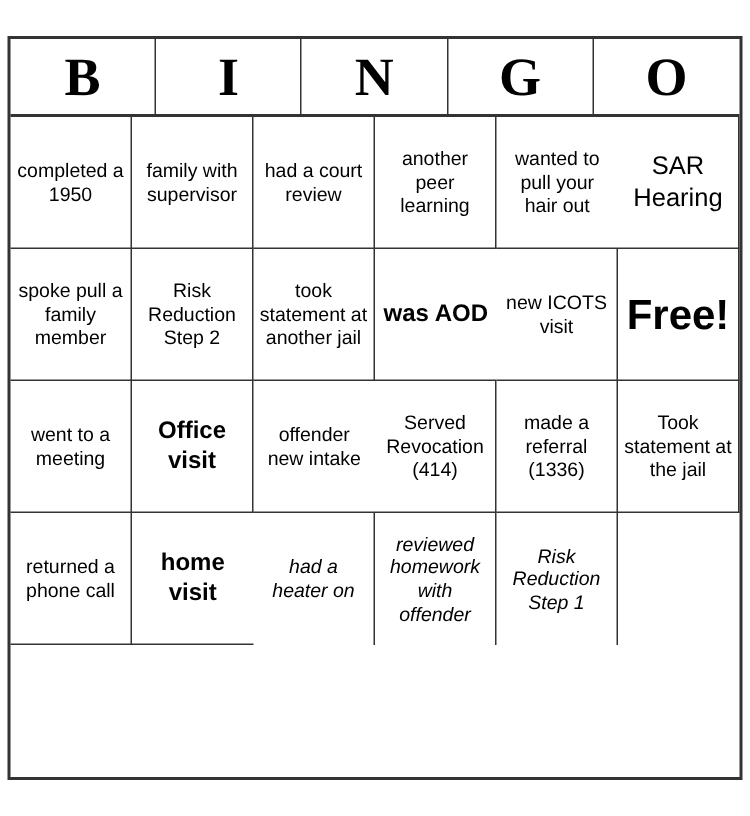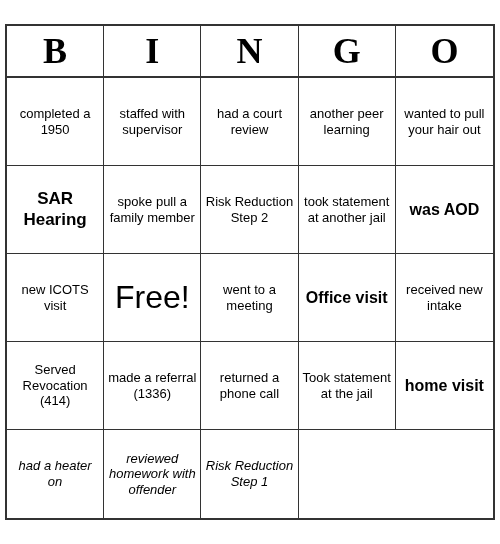--- a/index.html
+++ b/index.html
@@ -41,21 +41,21 @@
       padding: 4px 0;
       height: 50px;
     }
 
     .bingo-header-cell:last-child {
       border-right: none;
     }
 
     .bingo-grid {
       display: grid;
-      grid-template-columns: repeat(5, 1fr);
+      grid-template-columns: repeat(6, 1fr);
       grid-template-rows: repeat(5, 1fr);
     }
 
     .bingo-cell {
       border-right: 1px solid #333;
       border-bottom: 1px solid #333;
       display: flex;
       align-items: center;
       justify-content: center;
       text-align: center;
@@ -74,58 +74,58 @@
       border-bottom: none;
       font-style: italic;
     }
 
     .bingo-cell.large-text {
       font-size: 16px;
       font-weight: bold;
     }
 
     .bingo-cell.free {
-      font-size: 32px;
-      font-weight: normal;
+      font-size: 28px;
+      font-weight: bold;
     }
 
     .bingo-cell.medium-text {
       font-size: 17px;
-      font-weight: bold;
+      font-weight: normal;
     }
   </style>
 </head>
 <body>
 
 <div class="bingo-container">
   <div class="bingo-header">
   <div class="bingo-header-cell">B</div>
       <div class="bingo-header-cell">I</div>
       <div class="bingo-header-cell">N</div>
       <div class="bingo-header-cell">G</div>
       <div class="bingo-header-cell">O</div>
     </div>
   <div class="bingo-grid">
   <div class="bingo-cell">completed a 1950</div>
-      <div class="bingo-cell">staffed with supervisor</div>
+      <div class="bingo-cell">family with supervisor</div>
       <div class="bingo-cell">had a court review</div>
       <div class="bingo-cell">another peer learning</div>
       <div class="bingo-cell">wanted to pull your hair out</div>
       <div class="bingo-cell medium-text">SAR Hearing</div>
       <div class="bingo-cell">spoke pull a family member</div>
       <div class="bingo-cell">Risk Reduction Step 2</div>
       <div class="bingo-cell">took statement at another jail</div>
       <div class="bingo-cell large-text">was AOD</div>
       <div class="bingo-cell">new ICOTS visit</div>
       <div class="bingo-cell free">Free!</div>
       <div class="bingo-cell">went to a meeting</div>
       <div class="bingo-cell large-text">Office visit</div>
-      <div class="bingo-cell">received new intake</div>
+      <div class="bingo-cell">offender new intake</div>
       <div class="bingo-cell">Served Revocation (414)</div>
       <div class="bingo-cell">made a referral (1336)</div>
+      <div class="bingo-cell">Took statement at the jail</div>
       <div class="bingo-cell">returned a phone call</div>
-      <div class="bingo-cell">Took statement at the jail</div>
       <div class="bingo-cell large-text">home visit</div>
       <div class="bingo-cell">had a heater on</div>
       <div class="bingo-cell">reviewed homework with offender</div>
       <div class="bingo-cell">Risk Reduction Step 1</div>
     </div>
 </div>
 
 </body></html>

